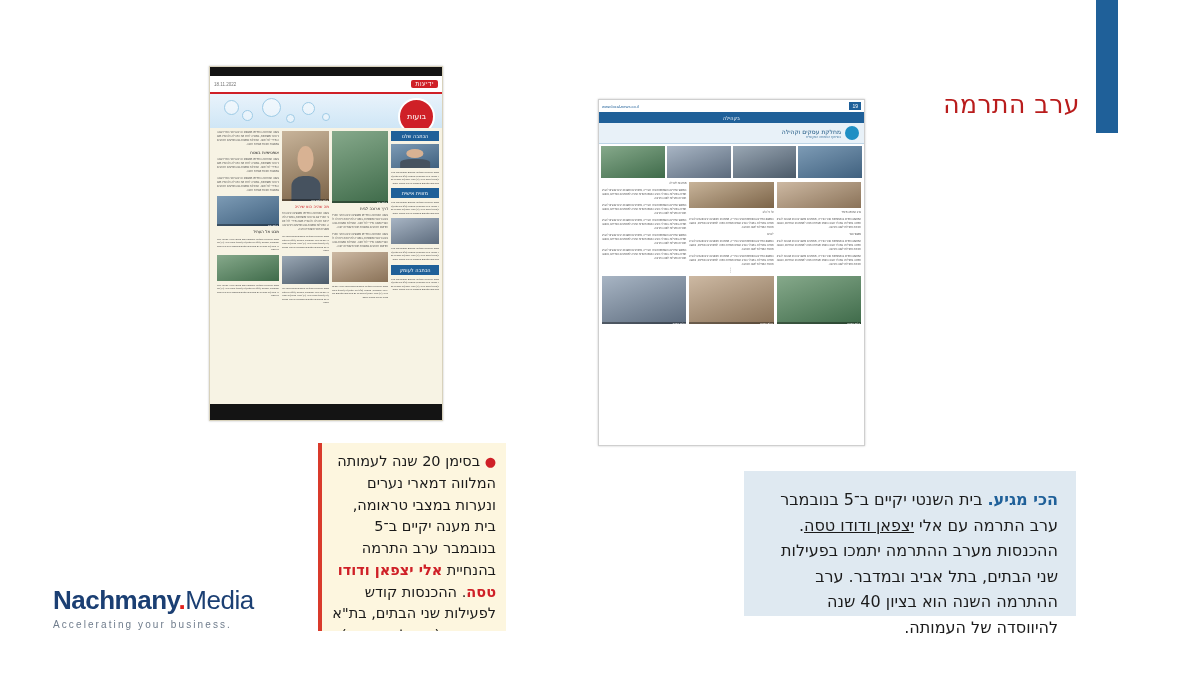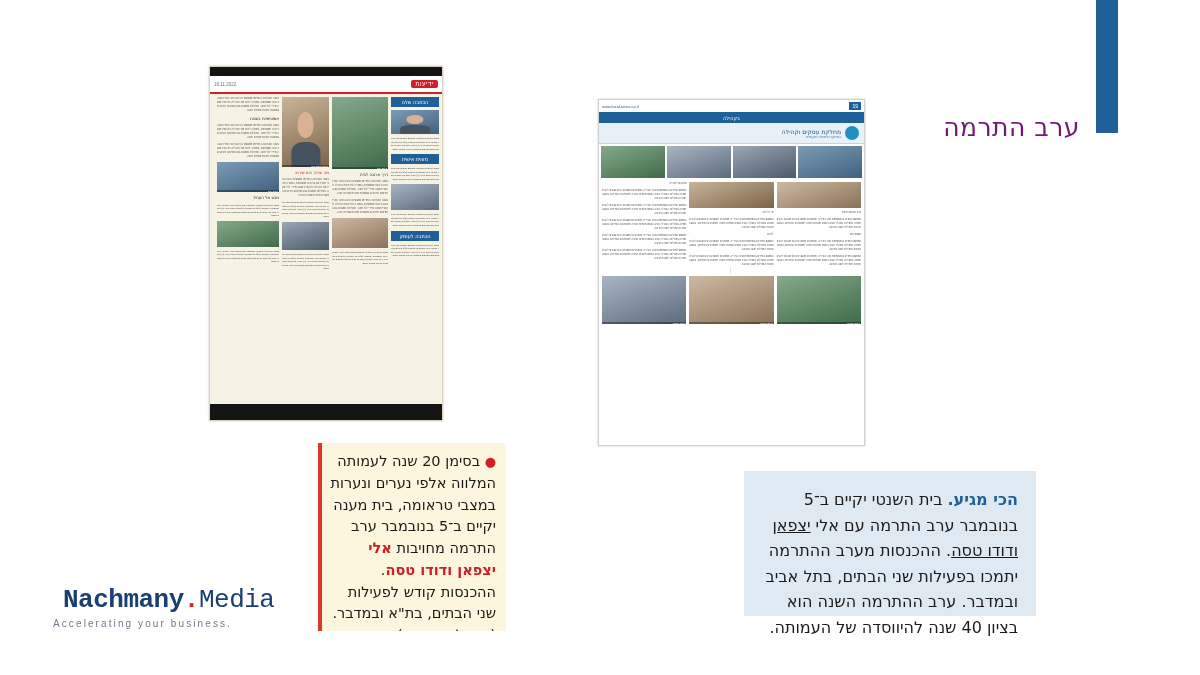--- a/index.html
+++ b/index.html
@@ -21,27 +21,27 @@
     top: 0;
     left: 1096px;
     width: 22px;
     height: 133px;
     background: #1f6099;
   }
 
   
   .page-title {
     position: absolute;
-    top: 113px;
+    top: 90px;
     left: 880px;
     width: 200px;
     text-align: right;
     direction: rtl;
     font-size: 25px;
-    color: #701a75;
+    color: #b91c1c;
     font-family: "DejaVu Sans", sans-serif;
     letter-spacing: 0.5px;
   }
 
   
   .clip1 {
     position: absolute;
     top: 66px;
     left: 209px;
     width: 232px;
@@ -331,21 +331,21 @@
   .quote-clip .bullet {
     color: #cf2027;
     font-size: 13px;
   }
 
   
   .info-box {
     position: absolute;
     top: 471px;
     left: 744px;
-    width: 292px;
+    width: 332px;
     height: 145px;
     background: #dfe9f1;
     box-sizing: border-box;
     padding: 16px 18px;
     direction: rtl;
     text-align: right;
   }
   .info-box p {
     margin: 0;
     font-family: "DejaVu Sans", sans-serif;
@@ -360,27 +360,26 @@
   .info-box .ul { text-decoration: underline; }
 
   
   .logo {
     position: absolute;
     top: 585px;
     left: 53px;
     width: 215px;
   }
   .logo .word {
-    font-family: Liberation Mono, monospace;
+    font-family: Liberation Sans, sans-serif;
     font-size: 26px;
     font-weight: bold;
     color: #1b3f73;
     letter-spacing: -0.5px;
     white-space: nowrap;
-    margin-left: 10px;
   }
   .logo .word .dot { color: #e2211c; }
   .logo .word .media { font-weight: normal; color: #1b3f73; }
   .logo .tag {
     font-family: "Liberation Sans", sans-serif;
     font-size: 10px;
     color: #6f7c8c;
     letter-spacing: 2.1px;
     margin-top: 3px;
     white-space: nowrap;
@@ -394,20 +393,29 @@
 <div class="page-title">ערב התרמה</div>
 
 <div class="clip1">
   <div class="bar-top"></div>
 
   <div class="masthead">
     <span class="mh-logo">ידיעות</span>
     <span class="mh-date">18.11.2022</span>
   </div>
 
+  <div class="hero">
+    <div class="bubble" style="width:13px;height:13px;left:14px;top:6px;"></div>
+    <div class="bubble" style="width:9px;height:9px;left:32px;top:16px;"></div>
+    <div class="bubble" style="width:17px;height:17px;left:52px;top:4px;"></div>
+    <div class="bubble" style="width:7px;height:7px;left:76px;top:20px;"></div>
+    <div class="bubble" style="width:11px;height:11px;left:92px;top:8px;"></div>
+    <div class="bubble" style="width:6px;height:6px;left:112px;top:19px;"></div>
+    <div class="badge-circle">בועות</div>
+  </div>
 
   <div class="body">
 
     <div class="col col-side">
       <div class="side-head">הכתבה שלנו</div>
       <div class="photo p1" style="height:24px;">
         <div class="portrait-face"></div>
           <div class="portrait-body"></div>
       </div>
       <div class="txtblock sm">בשנה האחרונה התקיימו מפגשים רבים ברחבי הארץ עם בני נוער ומשפחות, במטרה לחזק את הקהילה ולהעניק מענה מיידי לכל פונה. הפעילות נמשכת גם בחודשים הקרובים במסגרת תוכנית שנתית רחבה.</div>
@@ -522,24 +530,24 @@
     <div class="photo p5">
       <div class="cap">צילום: דוברות</div>
     </div>
   </div>
 </div>
 
 <div class="quote-clip">
   <p>
     <span class="bullet">●</span>
     <span>בסימן 20 שנה לעמותה</span>
-    <span>המלווה אלפי נערים ונערות</span>
+    <span>המלווה דמארי נערים ונערות</span>
     <span>במצבי טראומה, בית מענה</span>
     <span>יקיים ב־5 בנובמבר ערב התרמה</span>
-    <span>מחויבות </span><span class="red">אלי יצפאן ודודו טסה</span><span>.</span>
+    <span>בהנחיית </span><span class="red">אלי יצפאן ודודו טסה</span><span>.</span>
     <span>ההכנסות קודש לפעילות שני</span>
     <span>הבתים, בת"א ובמדבר.</span>
     <span>(חבצלת דמארי)</span>
   </p>
 
 </div>
 
 <div class="info-box">
   <p>
     <span class="lead">הכי מגיע.</span><span> בית השנטי יקיים ב־5 בנובמבר ערב התרמה עם אלי </span><span class="ul">יצפאן ודודו טסה</span><span>. ההכנסות מערב ההתרמה יתמכו בפעילות שני הבתים, בתל אביב ובמדבר. ערב ההתרמה השנה הוא בציון 40 שנה להיווסדה של העמותה.</span>

